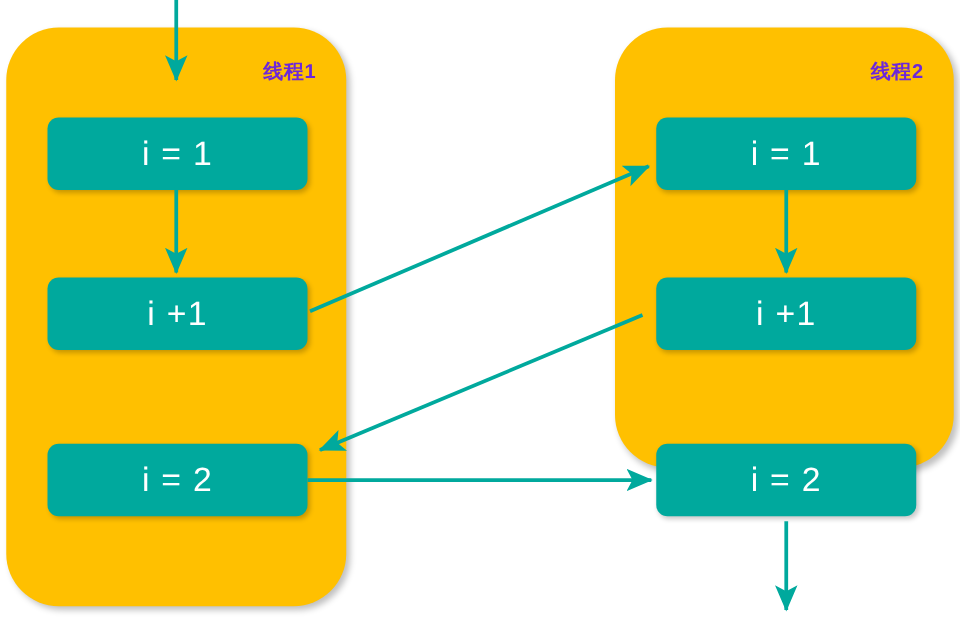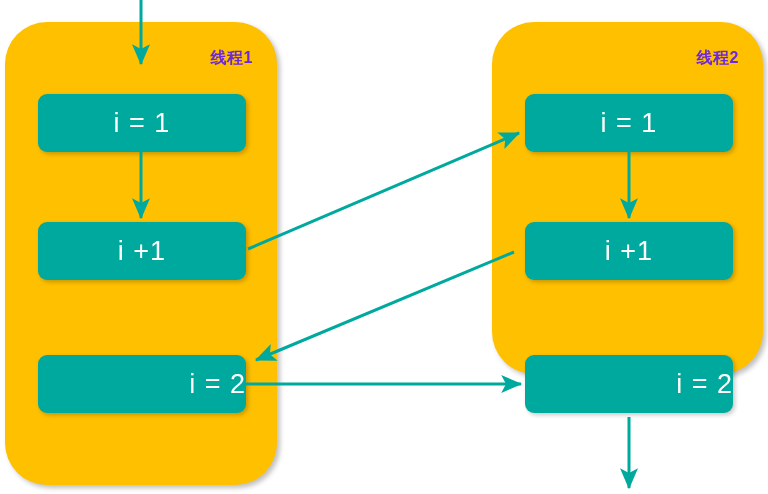--- a/index.html
+++ b/index.html
@@ -46,21 +46,21 @@
     color: #ffffff;
     font-size: 27px;
     font-weight: normal;
     letter-spacing: 1px;
     box-shadow: 2px 2px 4px rgba(0,0,0,0.22);
   }
   .box-left  { left: 38px;  width: 208px; height: 58px; }
   .box-right { left: 525px; width: 208px; height: 58px; }
   .row-1 { top: 78px; margin-top: 16px; }
   .row-2 { top: 222px; justify-content: center; }
-  .row-3 { top: 355px; justify-content: flex-end; }
+  .row-3 { top: 355px; }
 
   #arrow-layer {
     position: absolute;
     left: 0; top: 0;
     width: 768px;
     height: 494px;
     pointer-events: none;
   }
 </style>
 </head>

